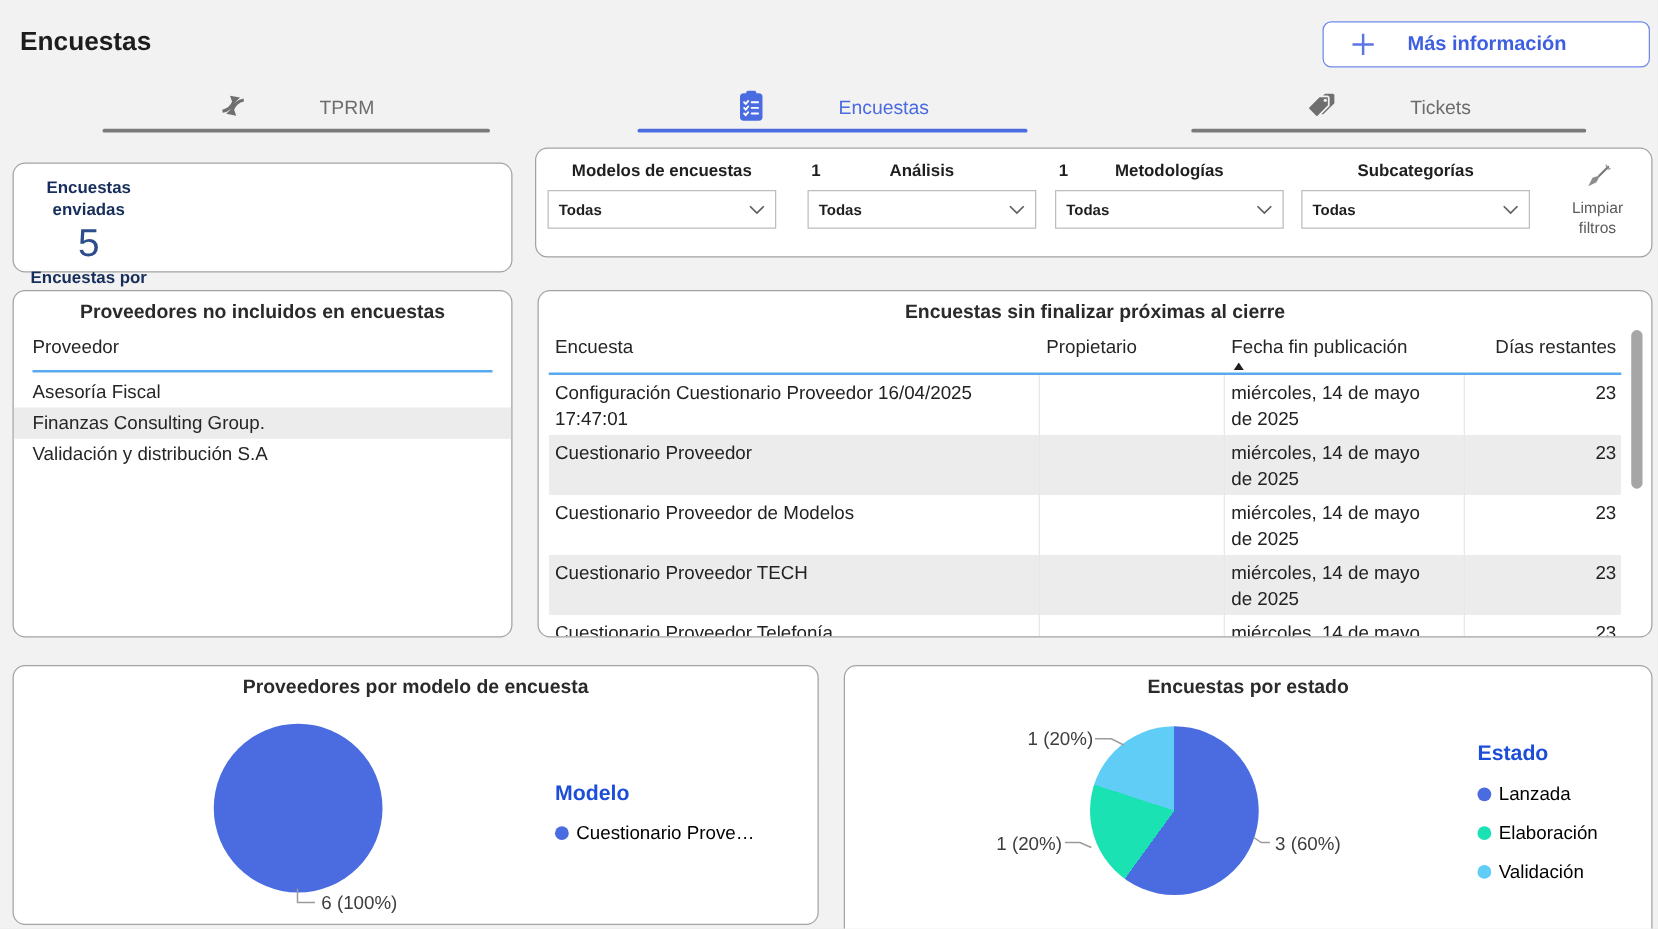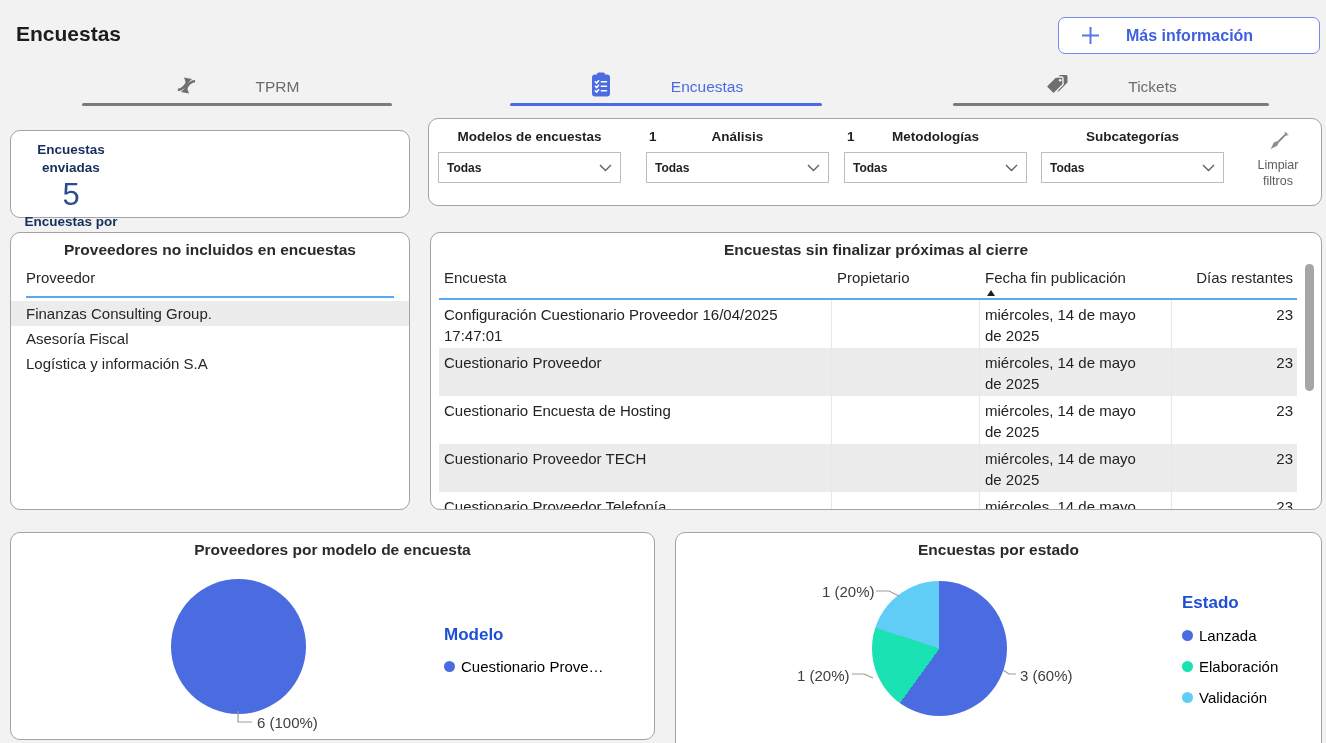--- a/index.html
+++ b/index.html
@@ -216,23 +216,23 @@
       <div class="txt">Limpiar</div>
       <div class="txt">filtros</div>
     </div>
   </div>
 
   <div class="card left-panel">
     <div class="panel-title">Proveedores no incluidos en encuestas</div>
     <div class="lp-colhead">Proveedor</div>
     <div class="lp-underline"></div>
     <div class="lp-rows">
+      <div class="lp-row">Asesoría Fiscal</div>
       <div class="lp-row alt">Finanzas Consulting Group.</div>
-      <div class="lp-row">Asesoría Fiscal</div>
-      <div class="lp-row">Logística y información S.A</div>
+      <div class="lp-row">Validación y distribución S.A</div>
     </div>
   </div>
 
   <div class="card right-panel">
     <div class="panel-title">Encuestas sin finalizar próximas al cierre</div>
     <div class="rp-head h-enc">Encuesta</div>
     <div class="rp-head h-prop">Propietario</div>
     <div class="rp-head h-fecha">Fecha fin publicación</div>
     <div class="rp-head h-dias">Días restantes</div>
     <div class="sort-asc"></div>
@@ -248,21 +248,21 @@
       </div>
       <div class="t-row alt">
         <div class="t-cell c-enc">Cuestionario Proveedor</div>
         <div class="t-cell c-prop"></div>
         <div class="t-cell c-fecha">
             <div class="inner">miércoles, 14 de mayo de 2025</div>
           </div>
         <div class="t-cell c-dias">23</div>
       </div>
       <div class="t-row">
-        <div class="t-cell c-enc">Cuestionario Encuesta de Hosting</div>
+        <div class="t-cell c-enc">Cuestionario Proveedor de Modelos</div>
         <div class="t-cell c-prop"></div>
         <div class="t-cell c-fecha">
             <div class="inner">miércoles, 14 de mayo de 2025</div>
           </div>
         <div class="t-cell c-dias">23</div>
       </div>
       <div class="t-row alt">
         <div class="t-cell c-enc">Cuestionario Proveedor TECH</div>
         <div class="t-cell c-prop"></div>
         <div class="t-cell c-fecha">

